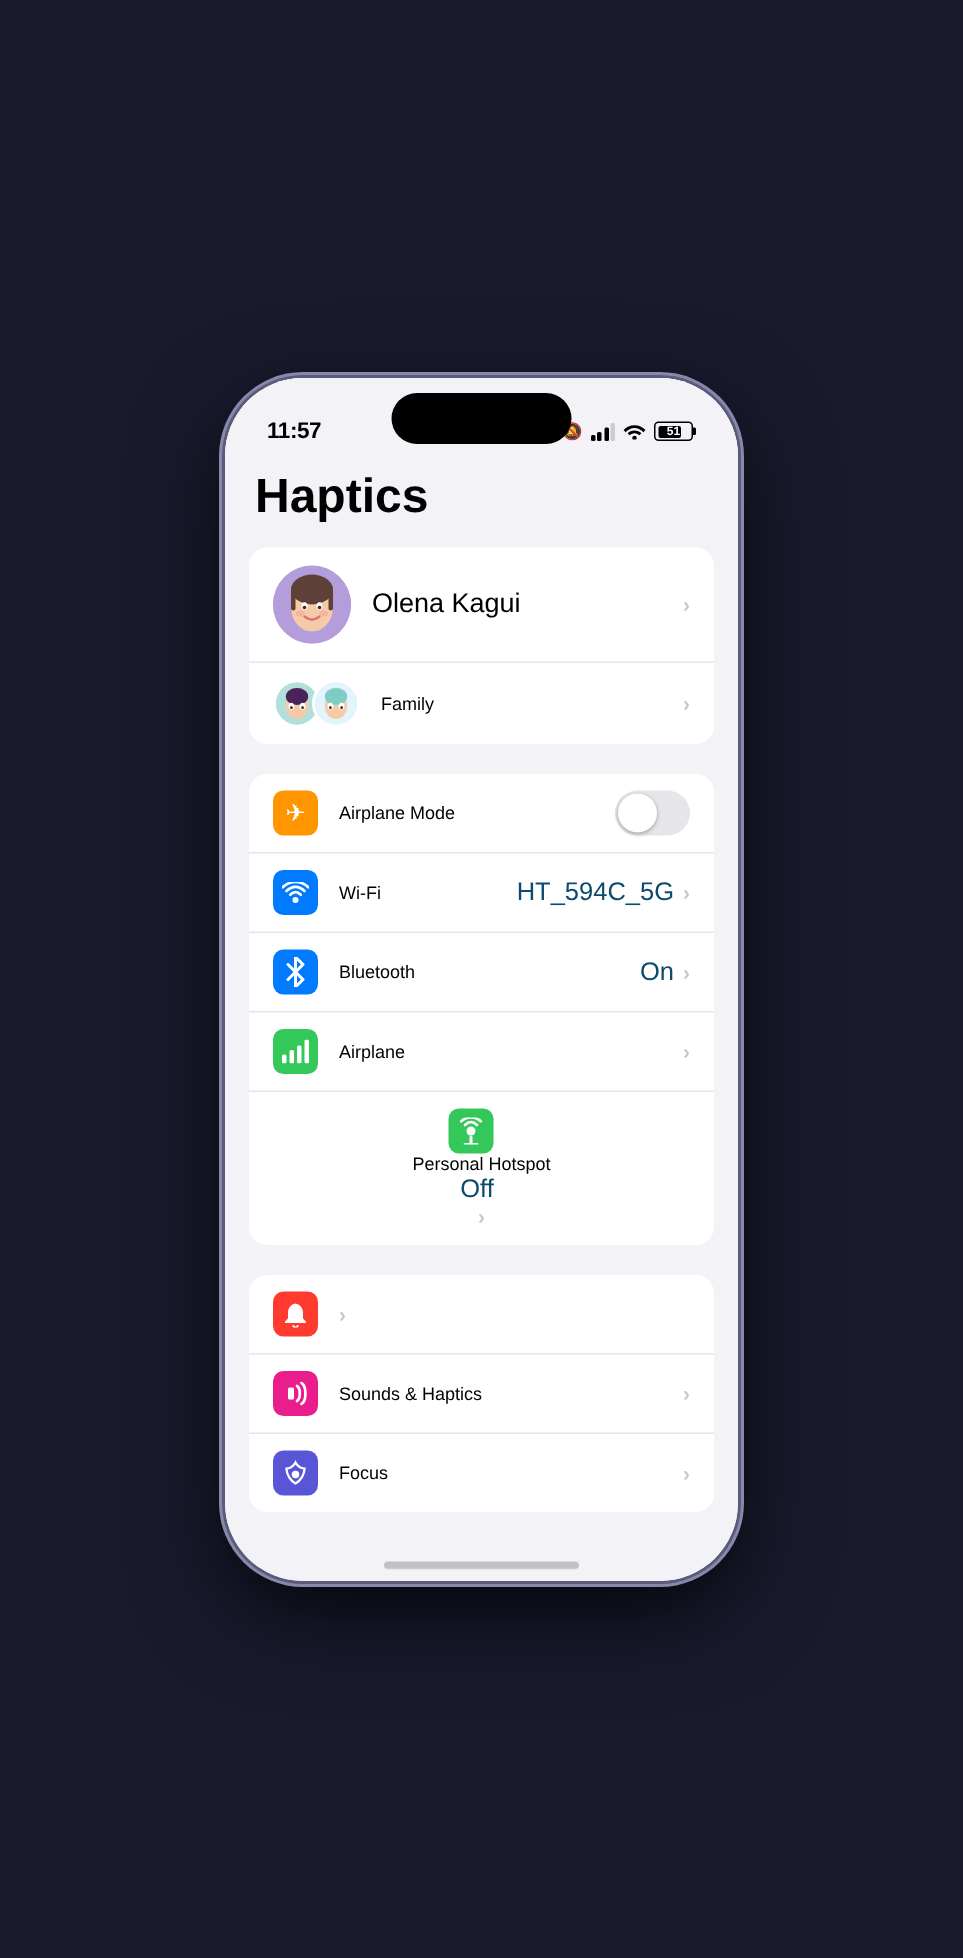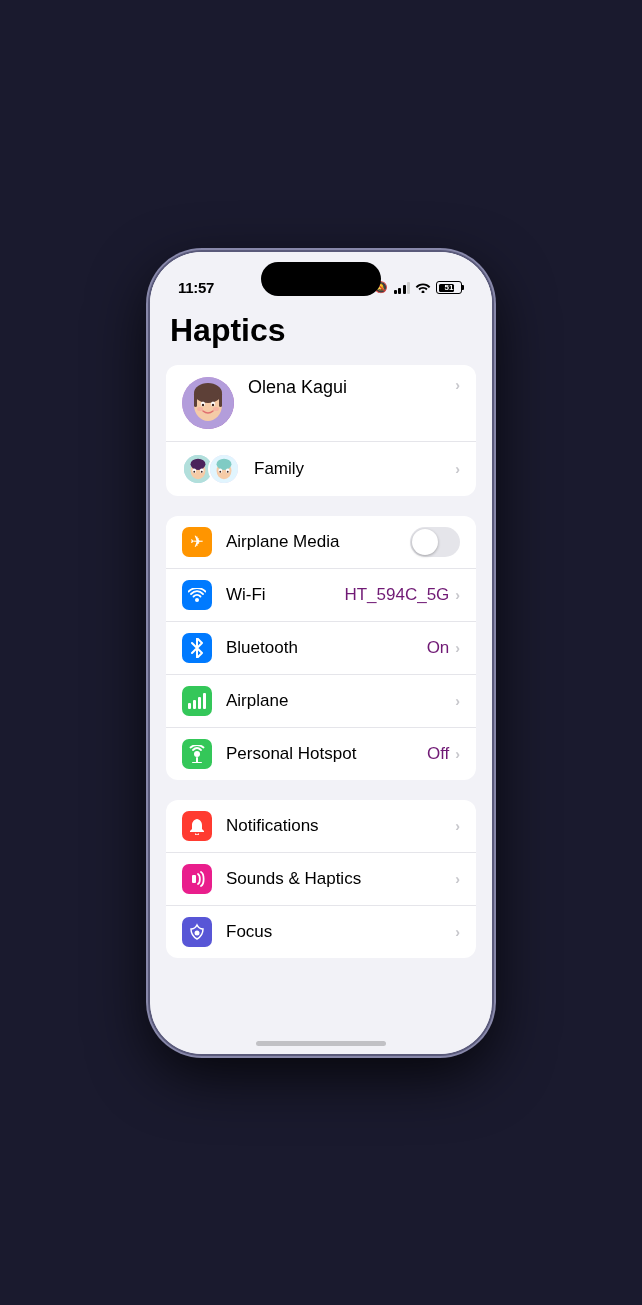--- a/index.html
+++ b/index.html
@@ -161,40 +161,40 @@
       align-items: center;
       justify-content: center;
       margin-right: 14px;
       flex-shrink: 0;
       font-size: 16px;
       color: #fff;
     }
 
     .row-label {
       flex: 1;
-      font-size: 17px;
+      font-size: 12px;
       color: #000;
     }
 
     .row-value {
       font-size: 17px;
-      color: #701a75;
+      color: #0c4a6e;
       margin-right: 6px;
     }
 
     .chevron {
       color: #c7c7cc;
       font-size: 14px;
       font-weight: 600;
     }
 
     
     .profile-row {
       display: flex;
-      align-items: flex-start;
+      align-items: center;
       padding: 12px 16px;
       border-bottom: 0.5px solid #e5e5ea;
       cursor: pointer;
     }
 
     .profile-info {
       flex: 1;
     }
 
     .profile-name {
@@ -391,21 +391,21 @@
           </div>
           <span class="row-label">Family</span>
           <span class="chevron">›</span>
         </div>
       </div>
 
       <div class="settings-section">
 
         <div class="settings-row">
           <div class="row-icon icon-orange">✈</div>
-          <span class="row-label">Airplane Media</span>
+          <span class="row-label">Airplane Mode</span>
           <div class="toggle">
             <div class="toggle-thumb"></div>
           </div>
         </div>
 
         <div class="settings-row">
           <div class="row-icon icon-blue">
             <svg width="18" height="14" viewBox="0 0 18 14" fill="none">
               <circle cx="9" cy="12" r="2" fill="white"></circle>
               <path d="M5.5 8.5C6.6 7.4 8 6.8 9 6.8s2.4.6 3.5 1.7" stroke="white" stroke-width="1.8" fill="none" stroke-linecap="round"></path>
@@ -435,21 +435,21 @@
               <rect x="0" y="10" width="3" height="6" rx="1" fill="white"></rect>
               <rect x="5" y="7" width="3" height="9" rx="1" fill="white"></rect>
               <rect x="10" y="4" width="3" height="12" rx="1" fill="white"></rect>
               <rect x="15" y="0" width="3" height="16" rx="1" fill="white"></rect>
             </svg>
           </div>
           <span class="row-label">Airplane</span>
           <span class="chevron">›</span>
         </div>
 
-        <div class="settings-row" style="border-bottom:none;">
+        <div class="settings-row" style="border-bottom:none;flex-direction:column;">
           <div class="row-icon icon-green">
             <svg width="20" height="18" viewBox="0 0 20 18" fill="none">
               <circle cx="10" cy="9" r="3" fill="white"></circle>
               <path d="M6 5C7.2 3.8 8.5 3 10 3s2.8.8 4 2" stroke="white" stroke-width="1.8" fill="none" stroke-linecap="round"></path>
               <path d="M3.5 2.5C5.5.8 7.6 0 10 0s4.5.8 6.5 2.5" stroke="white" stroke-width="1.8" fill="none" stroke-linecap="round"></path>
               <rect x="9" y="12" width="2" height="6" rx="1" fill="white"></rect>
               <rect x="5" y="17" width="10" height="1.5" rx="0.75" fill="white"></rect>
             </svg>
           </div>
           <span class="row-label">Personal Hotspot</span>
@@ -460,21 +460,20 @@
 
       <div class="settings-section">
 
         <div class="settings-row">
           <div class="row-icon icon-red">
             <svg width="16" height="18" viewBox="0 0 16 18" fill="none">
               <path d="M8 0C8 0 8 1 8 2C5.2 2.5 3 5 3 8v4l-2 2v1h14v-1l-2-2V8C13 5 10.8 2.5 8 2V0z" fill="white"></path>
               <path d="M6.5 16.5C6.5 17.3 7.2 18 8 18s1.5-.7 1.5-1.5" stroke="white" stroke-width="1.2" fill="none"></path>
             </svg>
           </div>
-          <span class="row-label">Notifications</span>
           <span class="chevron">›</span>
         </div>
 
         <div class="settings-row">
           <div class="row-icon icon-pink" style="background:#e91e8c;">
             <svg width="16" height="16" viewBox="0 0 16 16" fill="none">
               <rect x="3" y="4" width="4" height="8" rx="1" fill="white"></rect>
               <path d="M9 3C11.5 4.5 11.5 11.5 9 13" stroke="white" stroke-width="1.8" fill="none" stroke-linecap="round"></path>
               <path d="M12 1C15.5 3 15.5 13 12 15" stroke="white" stroke-width="1.8" fill="none" stroke-linecap="round"></path>
             </svg>

